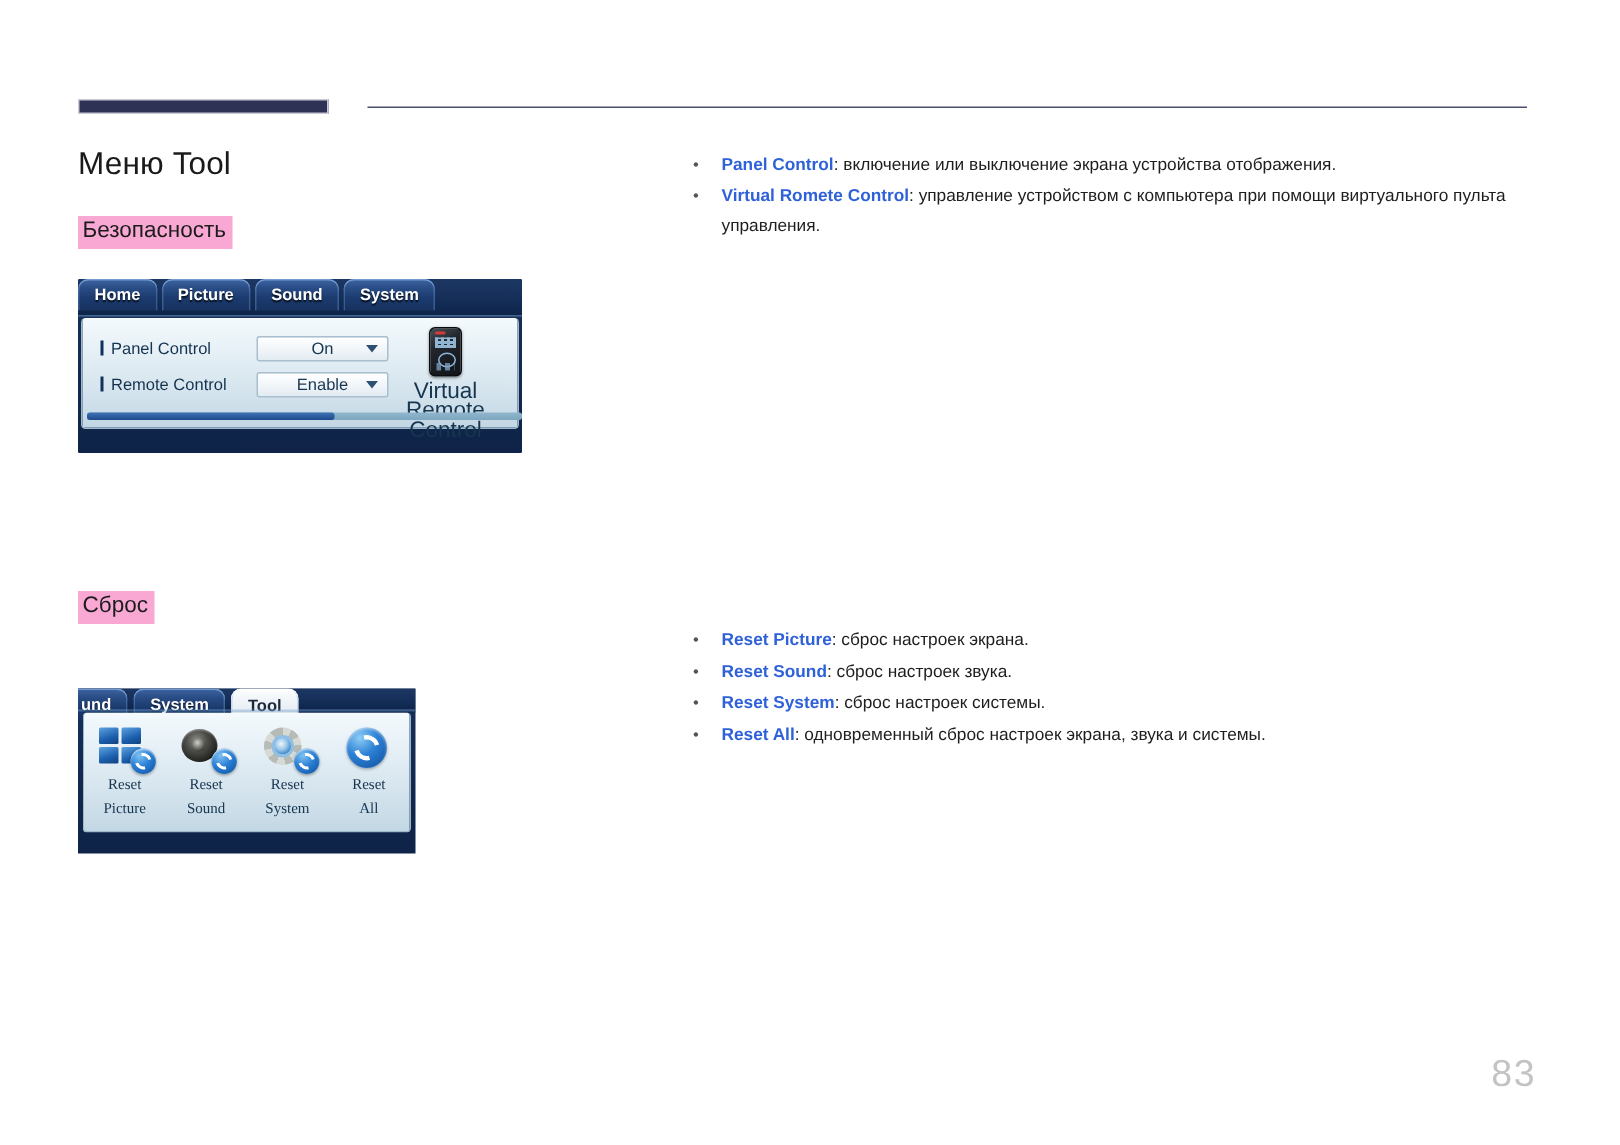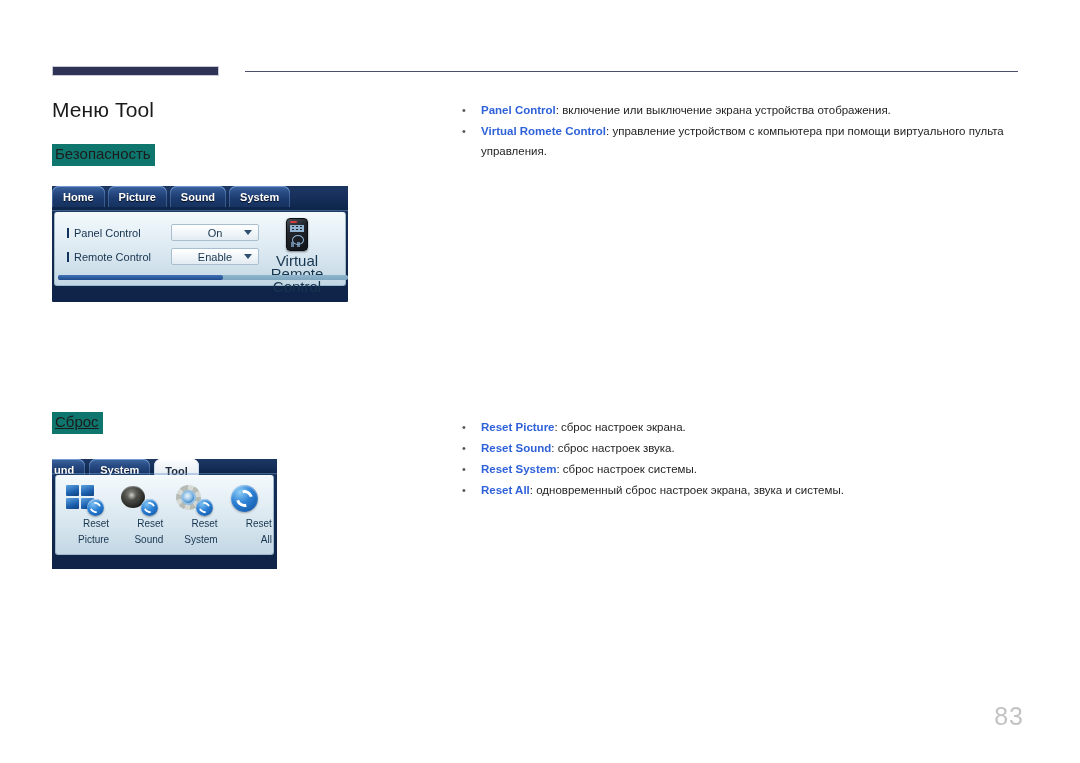--- a/index.html
+++ b/index.html
@@ -44,27 +44,27 @@
     font-size: 21px;
     color: #1a1a1a;
     letter-spacing: 0.1px;
     white-space: nowrap;
   }
   .sec-head {
     position: absolute;
     left: 52px;
     font-size: 15px;
     color: #1c1c1c;
-    background: #0f766e;
+    background: #f9a8d4;
     padding: 2px 4px 3px 3px;
     white-space: nowrap;
     line-height: 1.1;
   }
   .sec-head.security { top: 144px; }
-  .sec-head.reset    { top: 412px; text-decoration: underline; }
+  .sec-head.reset    { top: 394px; }
 
   
   .osd {
     position: absolute;
     overflow: hidden;
   }
 
   .osd-tabs {
     position: relative;
     height: 26px;
@@ -257,21 +257,22 @@
     height: 80px;
     margin: 0 3px;
     border-radius: 3px;
     display: flex;
     align-items: flex-start;
     justify-content: space-around;
     padding-top: 9px;
   }
   .reset-item {
     width: 52px;
-    text-align: right;
+    text-align: center;
+    font-family: Liberation Serif, serif;
   }
   .reset-label {
     font-size: 10px;
     color: #16354f;
     line-height: 12px;
     margin-top: 4px;
   }
   .icon-wrap {
     position: relative;
     width: 38px;

